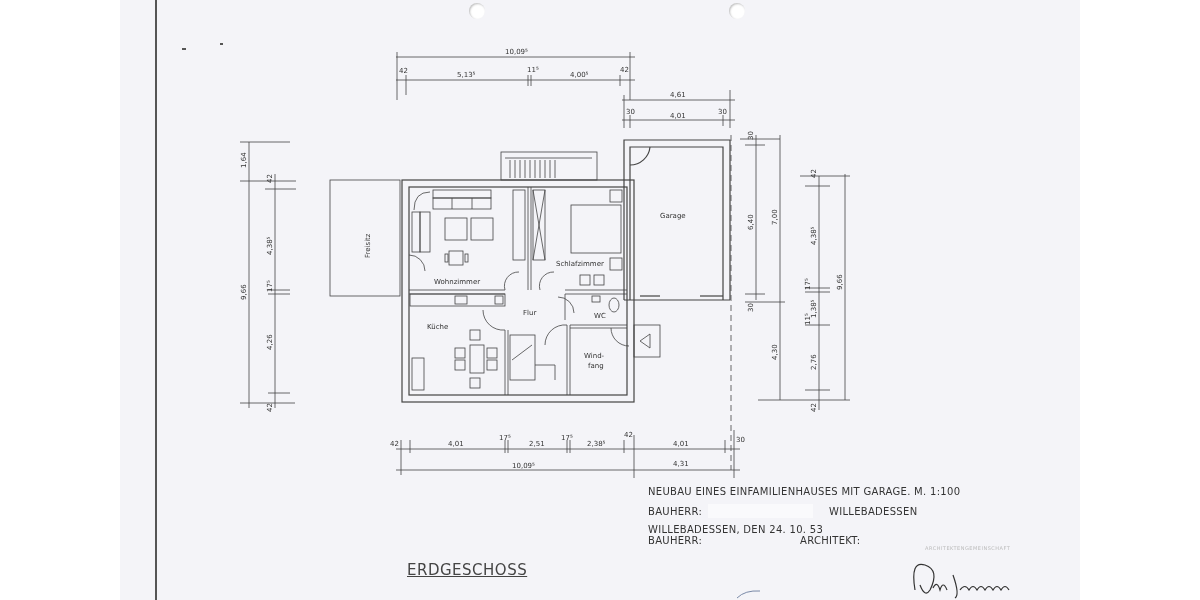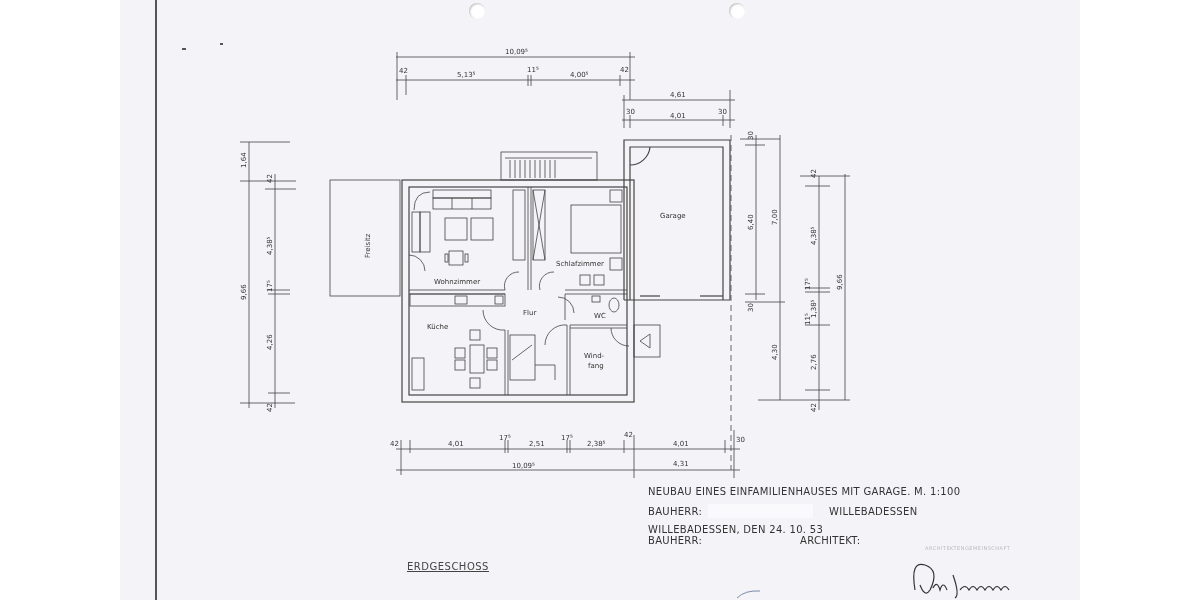--- a/index.html
+++ b/index.html
@@ -12,21 +12,21 @@
     .roomtxt { font-family: "DejaVu Sans", sans-serif; font-size: 7px; fill: #333; }
     .titleblock { position: absolute; left: 648px; top: 485px; font-family: "DejaVu Sans", sans-serif; font-size: 10px; color: #333; letter-spacing: 0.3px; }
     .titleblock div { line-height: 14px; white-space: pre; text-align: right; }
     .tb-line1 { position: absolute; left: 0; top: 0; }
     .tb-line2 { position: absolute; left: 0; top: 20px; }
     .tb-line2b { position: absolute; left: 181px; top: 20px; }
     .tb-line3 { position: absolute; left: 0; top: 38px; }
     .tb-line4 { position: absolute; left: 0; top: 49px; }
     .tb-line4b { position: absolute; left: 152px; top: 49px; }
     .redact { position: absolute; left: 60px; top: 19px; width: 105px; height: 14px; background: #fafafc; }
-    .floor-label { position: absolute; left: 407px; top: 561px; font-size: 10px; color: #444; text-decoration: underline; letter-spacing: 0.5px; }
+    .floor-label { position: absolute; left: 407px; top: 561px; font-size: 15px; color: #444; text-decoration: underline; letter-spacing: 0.5px; }
     .stamp { position: absolute; left: 925px; top: 545px; font-size: 5px; color: #bbb; letter-spacing: 0.5px; }
     .signature { position: absolute; left: 905px; top: 550px; }
   </style>
 </head>
 <body>
 
 <div class="sheet"></div>
 <div class="margin-line"></div>
 <div class="hole" style="left:469px;top:3px;"></div>
 <div class="hole" style="left:729px;top:3px;"></div>

